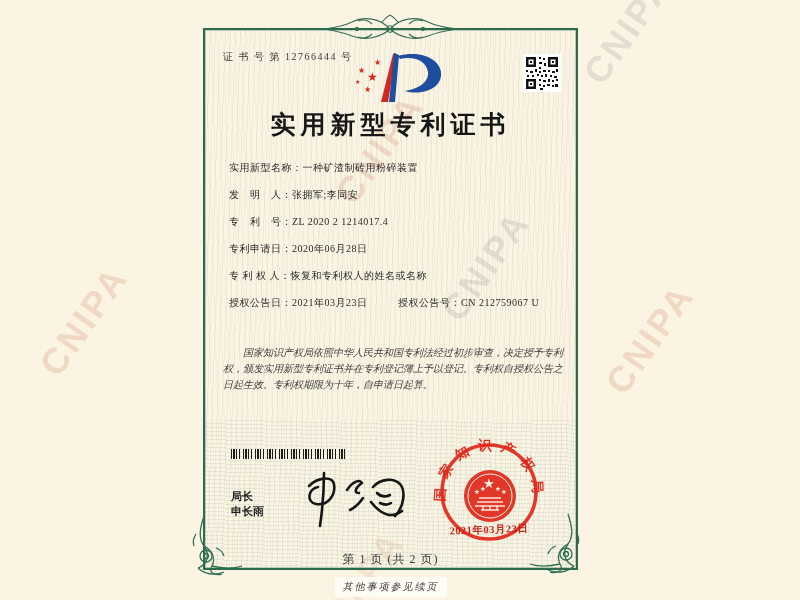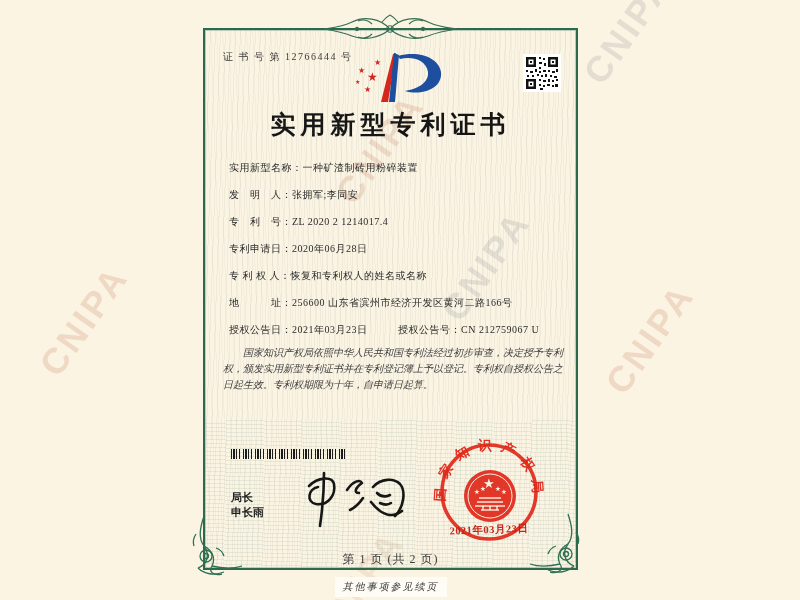--- a/index.html
+++ b/index.html
@@ -22,21 +22,21 @@
   .qr{position:absolute;left:318px;top:24px;width:38px;height:38px;background:#fff;}
   .logo{position:absolute;left:150px;top:20px;}
   .title{position:absolute;left:0;top:78px;width:100%;text-align:center;font-size:25px;font-weight:700;letter-spacing:5px;color:#161616;font-family:Liberation Serif, serif;}
   .fields{position:absolute;left:24px;top:131px;right:10px;font-size:10px;color:#2a2a2a;font-family:Liberation Serif, serif;}
   .fieldrow{height:27px;white-space:nowrap;letter-spacing:.5px;}
   .fieldrow .v1{display:inline-block;min-width:106px;}
   .body-text{position:absolute;left:18px;top:316px;width:340px;font-size:10px;font-style:italic;line-height:1.62;color:#3e3e3e;text-align:justify;font-family:Liberation Mono, monospace;}
   .body-text p{margin:0;text-indent:2em;}
   .barcode{position:absolute;left:26px;top:419px;width:116px;height:10px;
     background:repeating-linear-gradient(90deg,#1b1b1b 0 1px,transparent 1px 2px,#1b1b1b 2px 4px,transparent 4px 5px,#1b1b1b 5px 6px,transparent 6px 8px,#1b1b1b 8px 9px,transparent 9px 12px);}
-  .signer{position:absolute;left:26px;top:460px;font-family:Liberation Sans, sans-serif;font-weight:700;font-size:11px;color:#1f1f1f;line-height:15px;}
+  .signer{position:absolute;left:26px;top:460px;font-family:Liberation Mono, monospace;font-weight:700;font-size:11px;color:#1f1f1f;line-height:15px;}
   .signature{position:absolute;left:82px;top:436px;}
   .seal{position:absolute;left:228px;top:406px;}
   .seal-date{position:absolute;left:231px;top:493px;width:106px;font-size:10.5px;font-weight:700;color:#c2170c;letter-spacing:.5px;transform:rotate(-2deg);opacity:.92;text-align:center;}
   .pageinfo{position:absolute;left:0;top:521px;width:100%;text-align:center;font-size:12px;letter-spacing:1px;color:#3a3a3a;}
   .footnote{position:absolute;left:203px;top:576px;width:375px;text-align:center;}
   .footnote span{display:inline-block;background:rgba(255,253,246,.9);padding:3px 8px;font-size:10px;font-style:italic;color:#3c3c3c;letter-spacing:2px;}
   .orn-top{position:absolute;left:322px;top:14px;}
   .orn-bl{position:absolute;left:190px;top:514px;}
   .orn-br{position:absolute;left:520px;top:512px;}
 </style>
@@ -101,23 +101,20 @@
         <span>发　明　人：</span><span>张拥军;李同安</span>
       </div>
       <div class="fieldrow">
         <span>专　利　号：</span><span>ZL 2020 2 1214017.4</span>
       </div>
       <div class="fieldrow">
         <span>专利申请日：</span><span>2020年06月28日</span>
       </div>
       <div class="fieldrow">
         <span>专 利 权 人：</span><span>恢复和专利权人的姓名或名称</span>
-      </div>
-      <div class="fieldrow">
-        <span>地　　　址：</span><span>256600 山东省滨州市经济开发区黄河二路166号</span>
       </div>
       <div class="fieldrow">
         <span>授权公告日：</span><span class="v1">2021年03月23日</span><span>授权公告号：</span><span>CN 212759067 U</span>
       </div>
     </div>
 
     <div class="body-text">
       <p>国家知识产权局依照中华人民共和国专利法经过初步审查，决定授予专利权，颁发实用新型专利证书并在专利登记簿上予以登记。专利权自授权公告之日起生效。专利权期限为十年，自申请日起算。</p>
     </div>
 

